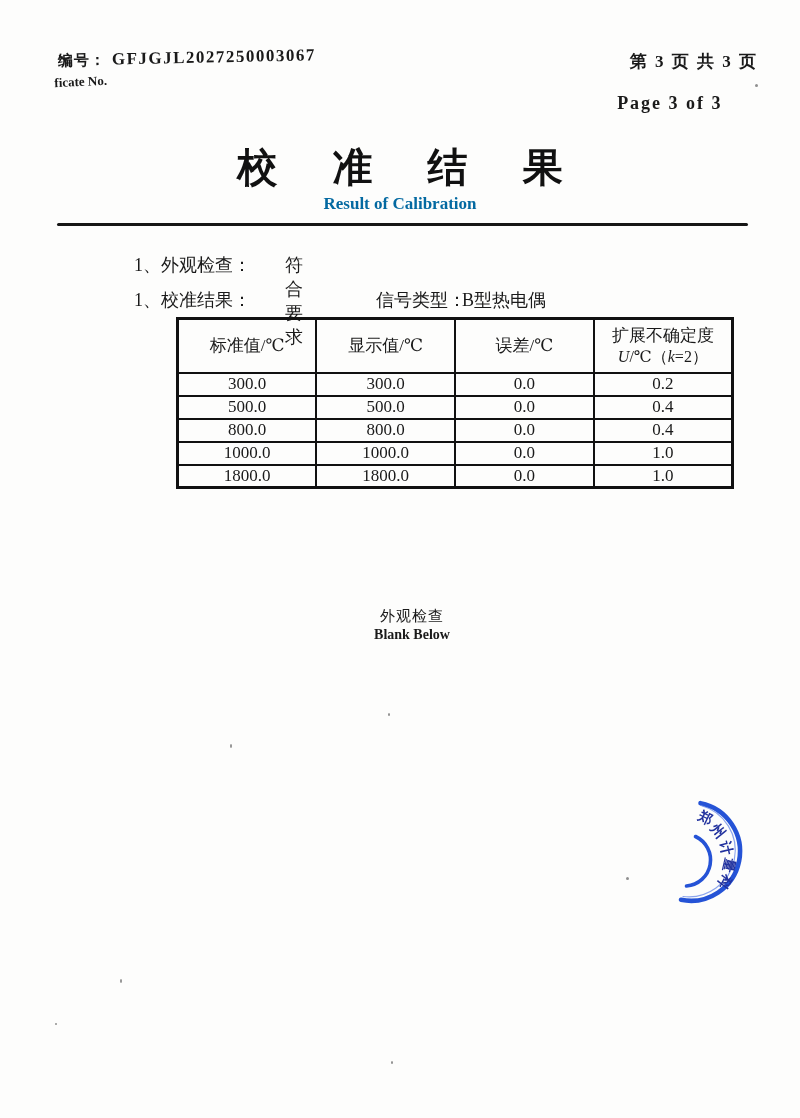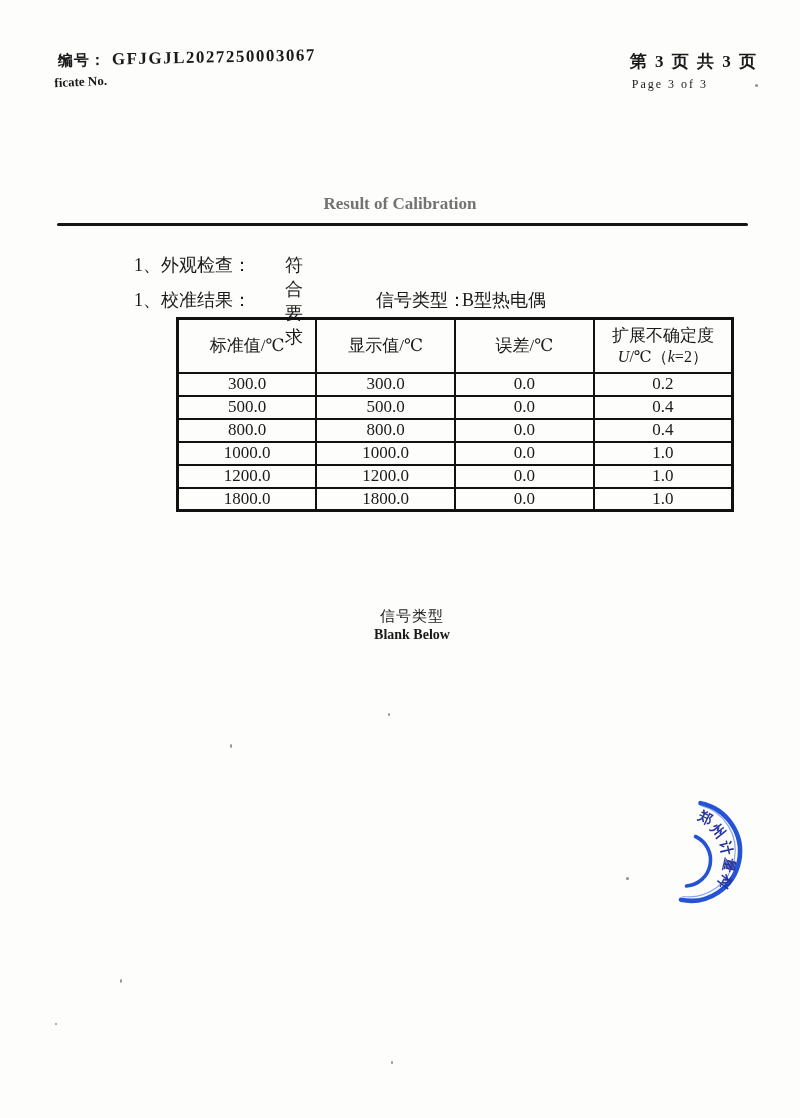--- a/index.html
+++ b/index.html
@@ -18,28 +18,28 @@
   .cert-line { display: flex; align-items: baseline; gap: 6px; }
   .cert-label-cn { font-size: 15px; font-weight: bold; letter-spacing: 1px; }
   .cert-no { font-size: 17px; font-weight: bold; letter-spacing: 1.5px; font-family: "Liberation Serif", serif; }
   .cert-label-en { font-size: 13px; font-weight: bold; margin-top: 1px; margin-left: -4px; transform: rotate(-1.5deg); }
   .scan-frag { position: absolute; left: 60px; top: 52px; width: 9px; height: 9px;
     border-left: 2px solid #222; border-bottom: 2px solid #222; border-radius: 0 0 0 7px;
     transform: rotate(-35deg); }
 
   .page-block { position: absolute; right: 42px; top: 50px; text-align: center; }
   .page-cn { font-size: 17px; font-weight: bold; letter-spacing: 2px; margin-left: 48px; }
-  .page-en { font-size: 12px; font-weight: normal; letter-spacing: 2px; margin-top: 4px; }
+  .page-en { font-size: 18px; font-weight: bold; letter-spacing: 2px; margin-top: 20px; }
 
   
   .title-cn { position: absolute; top: 140px; left: 0; width: 100%; text-align: center;
     font-size: 40px; font-weight: bold; letter-spacing: 22px; text-indent: 22px;
     font-family: "Liberation Sans", sans-serif; color: #111; }
   .title-en { position: absolute; top: 194px; left: 0; width: 100%; text-align: center;
-    font-size: 17px; font-weight: bold; color: #737373; }
+    font-size: 17px; font-weight: bold; color: #0369a1; }
   .rule { position: absolute; left: 57px; top: 223px; width: 691px; height: 3px;
     background: #161616; border-radius: 2px; }
 
   
   .item1 { position: absolute; left: 134px; top: 253px; font-size: 18px; }
   .item1 .val { position: absolute; left: 151px; }
   .item2 { position: absolute; left: 134px; top: 288px; font-size: 18px; }
   .item2 .sig-label { position: absolute; left: 242px; width: 200px; }
   .item2 .sig-val { position: absolute; left: 328px; width: 200px; }
 
@@ -82,20 +82,21 @@
       <span class="cert-no">GFJGJL2027250003067</span>
     </div>
     <div class="cert-label-en">ficate No.</div>
   </div>
 
   <div class="page-block">
     <div class="page-cn">第 3 页  共 3 页</div>
     <div class="page-en">Page 3 of 3</div>
   </div>
 
+  <div class="title-cn">校 准 结 果</div>
   <div class="title-en">Result of Calibration</div>
   <div class="rule"></div>
 
   <div class="item1">
     <span>1、外观检查：</span>
     <span class="val">符合要求</span>
   </div>
   <div class="item2">
     <span>1、校准结果：</span>
     <span class="sig-label">信号类型：</span>
@@ -141,35 +142,29 @@
         <td>0.0</td>
         <td>0.4</td>
       </tr>
       <tr>
         <td>1000.0</td>
         <td>1000.0</td>
         <td>0.0</td>
         <td>1.0</td>
       </tr>
       <tr>
-        <td>1200.0</td>
-        <td>1200.0</td>
-        <td>0.0</td>
-        <td>1.0</td>
-      </tr>
-      <tr>
         <td>1800.0</td>
         <td>1800.0</td>
         <td>0.0</td>
         <td>1.0</td>
       </tr>
     </tbody>
   </table>
 
-  <div class="blank-cn">信号类型</div>
+  <div class="blank-cn">外观检查</div>
   <div class="blank-en">Blank Below</div>
 
   <svg class="stamp" viewBox="615 775 185 160" xmlns="http://www.w3.org/2000/svg">
 
     <path d="M 700.5 803.2 A 49 49 0 0 1 681 899.8" fill="none" stroke="#2553d6" stroke-width="4.6" stroke-linecap="round"></path>
     <path d="M 701 805.5 A 46.5 46.5 0 0 1 683 896.5" fill="none" stroke="#6f8fe8" stroke-width="1.2" stroke-linecap="round" opacity="0.8"></path>
 
     <path d="M 695.5 836.5 A 26 26 0 0 1 686.5 886" fill="none" stroke="#2553d6" stroke-width="3.6" stroke-linecap="round"></path>
 
     <g font-family="Liberation Sans, sans-serif" font-size="14" font-weight="bold" fill="#22329e" text-anchor="middle">

